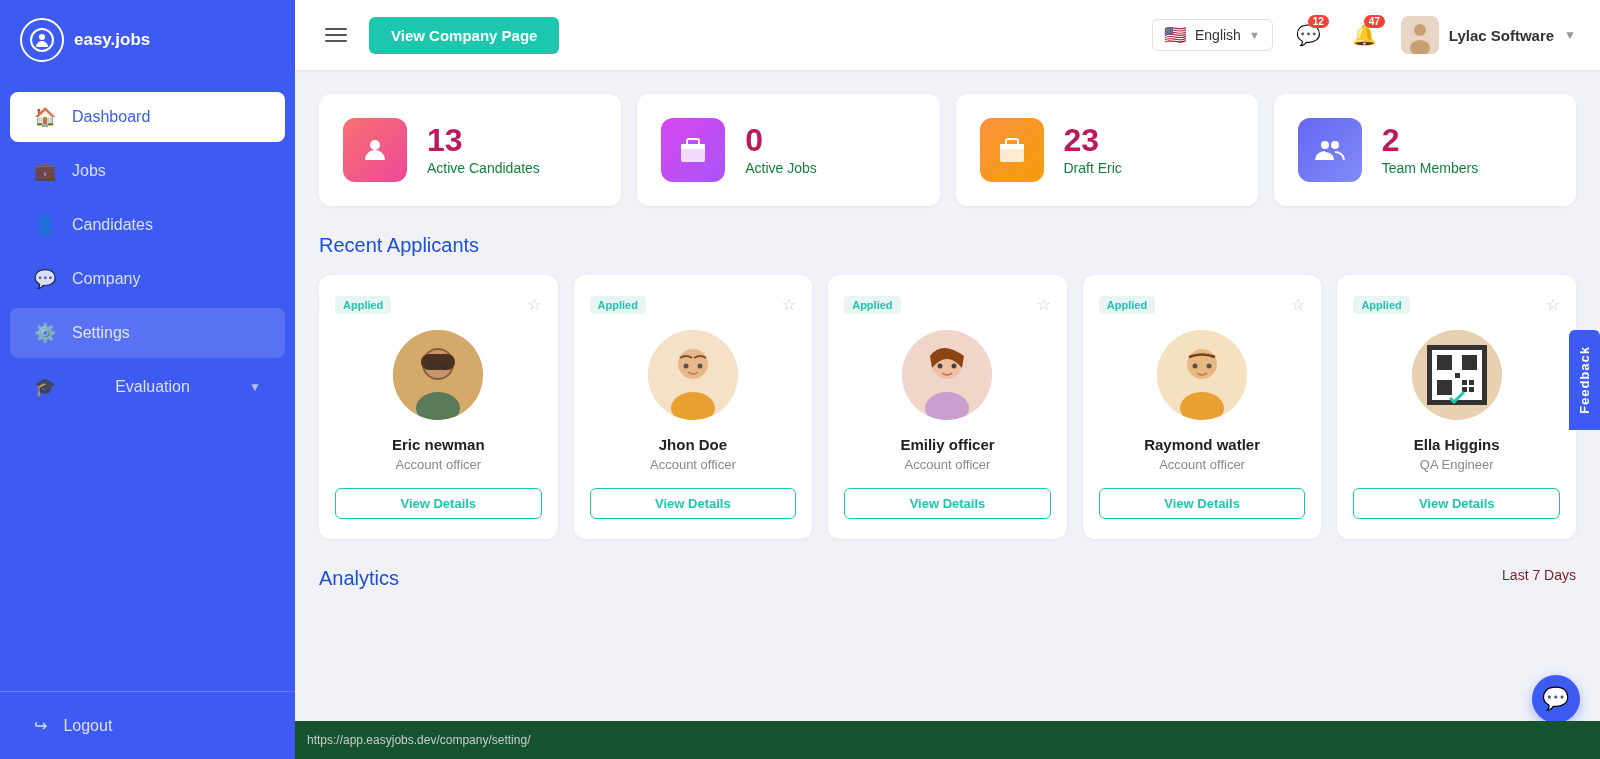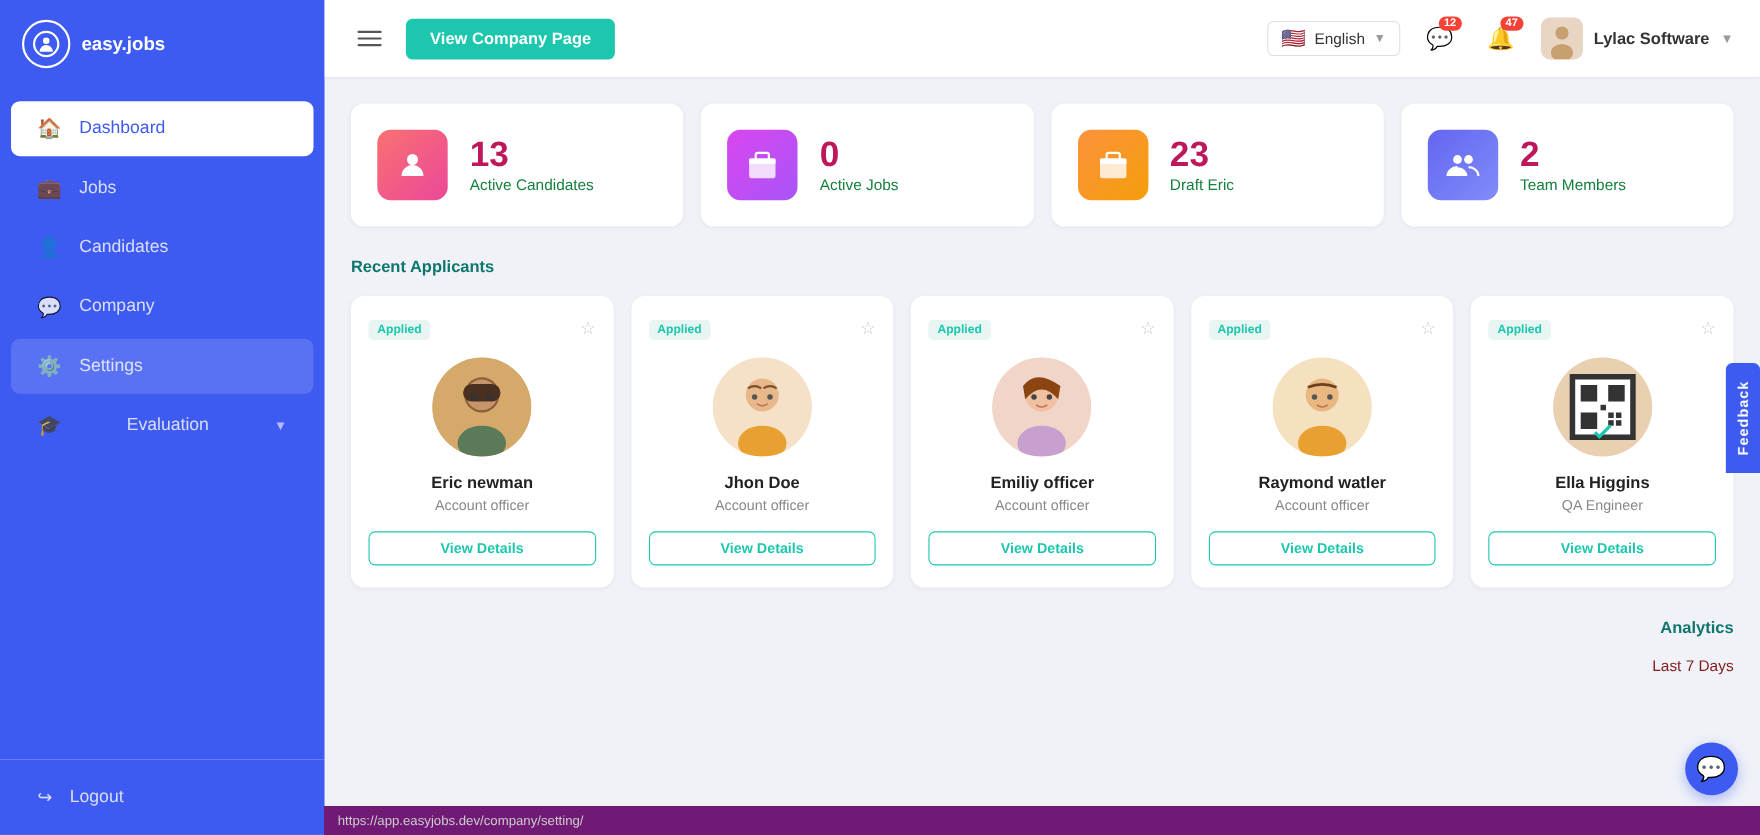--- a/index.html
+++ b/index.html
@@ -224,23 +224,23 @@
     }
     .stat-icon-pink { background: linear-gradient(135deg, #f87171, #ec4899); }
     .stat-icon-magenta { background: linear-gradient(135deg, #d946ef, #a855f7); }
     .stat-icon-orange { background: linear-gradient(135deg, #fb923c, #f59e0b); }
     .stat-icon-blue { background: linear-gradient(135deg, #6366f1, #818cf8); }
     .stat-number { font-size: 32px; font-weight: 700; color: #be185d; line-height: 1; }
     .stat-label { font-size: 14px; color: #15803d; margin-top: 4px; }
 
     
     .section-title {
-      font-size: 15px;
-      font-weight: 700;
-      color: #0f766e;
+      font-size: 20px;
+      font-weight: 400;
+      color: #1d4ed8;
       margin-bottom: 18px;
     }
     .applicants-row {
       display: grid;
       grid-template-columns: repeat(5, 1fr);
       gap: 16px;
       margin-bottom: 28px;
     }
     .applicant-card {
       background: white;
@@ -301,35 +301,34 @@
       padding: 7px 36px;
       font-size: 13px;
       font-weight: 600;
       cursor: pointer;
       width: 100%;
     }
 
     
     .analytics-header {
       display: flex;
-      align-items: flex-end;
+      align-items: flex-start;
       justify-content: space-between;
       margin-bottom: 8px;
-      flex-direction: column;
     }
     .last-days-label { font-size: 14px; color: #7f1d1d; }
 
     
     .status-bar {
       position: fixed;
       bottom: 0;
       left: 295px;
       right: 0;
-      height: 26px;
-      background: #701a75;
+      height: 38px;
+      background: #14532d;
       color: #ccc;
       font-size: 12px;
       display: flex;
       align-items: center;
       padding: 0 12px;
       z-index: 100;
     }
 
     
     .feedback-tab {

